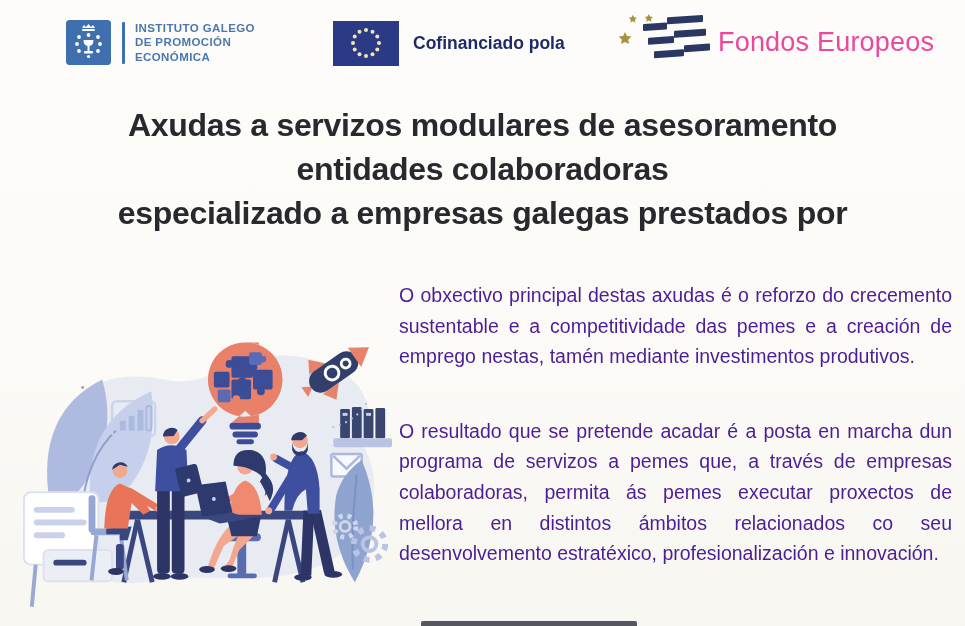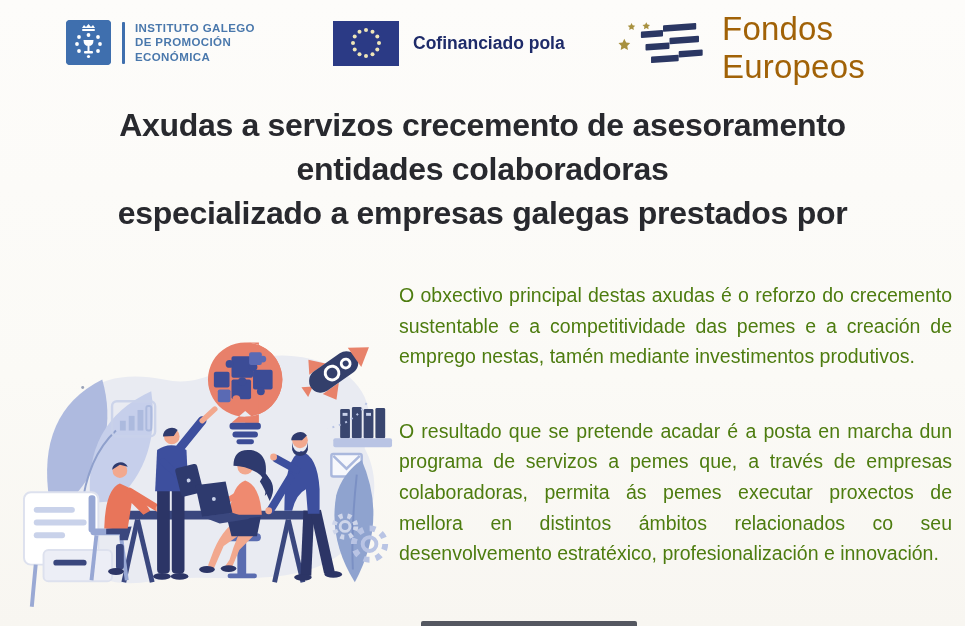--- a/index.html
+++ b/index.html
@@ -13,28 +13,28 @@
   .hdr{position:absolute;display:flex;align-items:center;}
   .igape{left:66px;top:20px;}
   .igape-sq{width:45px;height:45px;background:#3f6fae;border-radius:4px;flex:0 0 auto;}
   .igape-sep{width:3px;height:42px;background:#3f6fae;margin-left:11px;border-radius:1px;}
   .igape-txt{margin-left:10px;color:#4a78ac;font-size:11.5px;font-weight:700;
              letter-spacing:.4px;line-height:1.22;}
   .eu{left:333px;top:21px;}
   .eu-flag{width:66px;height:45px;background:#2b3a85;flex:0 0 auto;box-shadow:0 0 0 1px #24306e inset;}
   .eu-txt{margin-left:14px;color:#1e2b69;font-size:17.5px;font-weight:700;line-height:1.28;}
   .fondos{left:616px;top:10px;}
-  .fondos-txt{margin-left:12px;color:#a16207;font-size:33px;font-weight:400;letter-spacing:.2px;}
+  .fondos-txt{color:#ec4899;font-size:27px;font-weight:400;letter-spacing:.2px;}
   
   .title{position:absolute;top:103px;left:0;right:0;text-align:center;
          color:#28292e;font-size:32px;font-weight:700;line-height:1.38;letter-spacing:-.3px;}
   .title div{white-space:nowrap;}
   
   .illus{position:absolute;left:22px;top:292px;width:372px;height:326px;}
-  .textcol{position:absolute;left:399px;top:280px;width:553px;color:#4d7c0f;}
+  .textcol{position:absolute;left:399px;top:280px;width:553px;color:#4c1d95;}
   .textcol p{margin:0;font-size:19.5px;line-height:1.57;text-align:justify;}
   .textcol p + p{margin-top:44px;}
   
   .cutoff{position:absolute;left:421px;top:621px;width:216px;height:6px;
           background:#3c414b;border-radius:2px 2px 0 0;opacity:.88;}
 </style>
 </head>
 <body>
 
 <div class="hdr igape">
@@ -105,21 +105,21 @@
       <rect x="32" y="30" width="26" height="7" rx="1" transform="skewY(-4)"></rect>
       <rect x="58" y="25" width="32" height="7" rx="1" transform="skewY(-4)"></rect>
       <rect x="38" y="44" width="30" height="7" rx="1" transform="skewY(-4)"></rect>
       <rect x="68" y="40" width="26" height="7" rx="1" transform="skewY(-4)"></rect>
     </g>
   </svg>
   <div class="fondos-txt">Fondos Europeos</div>
 </div>
 
 <div class="title">
-  <div>Axudas a servizos crecemento de asesoramento</div>
+  <div>Axudas a servizos modulares de asesoramento</div>
   <div>entidades colaboradoras</div>
   <div>especializado a empresas galegas prestados por</div>
 </div>
 
 <svg class="illus" viewBox="0 0 380 330">
 
   <path d="M60,165 C28,118 70,72 145,88 C195,99 215,58 278,64 C338,70 368,108 350,158 C372,198 358,258 300,280 C248,300 182,284 132,294 C72,305 24,268 42,220 C22,196 38,182 60,165 Z" fill="#e9ebf2"></path>
 
   <g>
     <path d="M28,212 Q14,122 82,88 Q100,152 56,204 Z" fill="#aebadf"></path>

